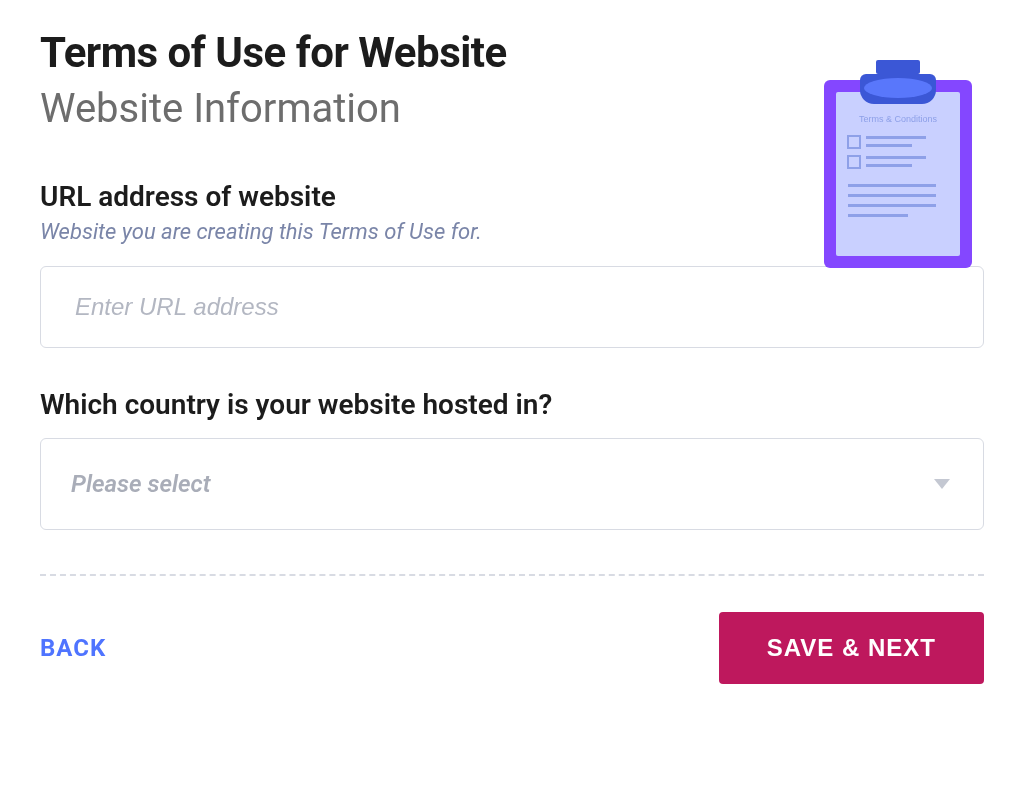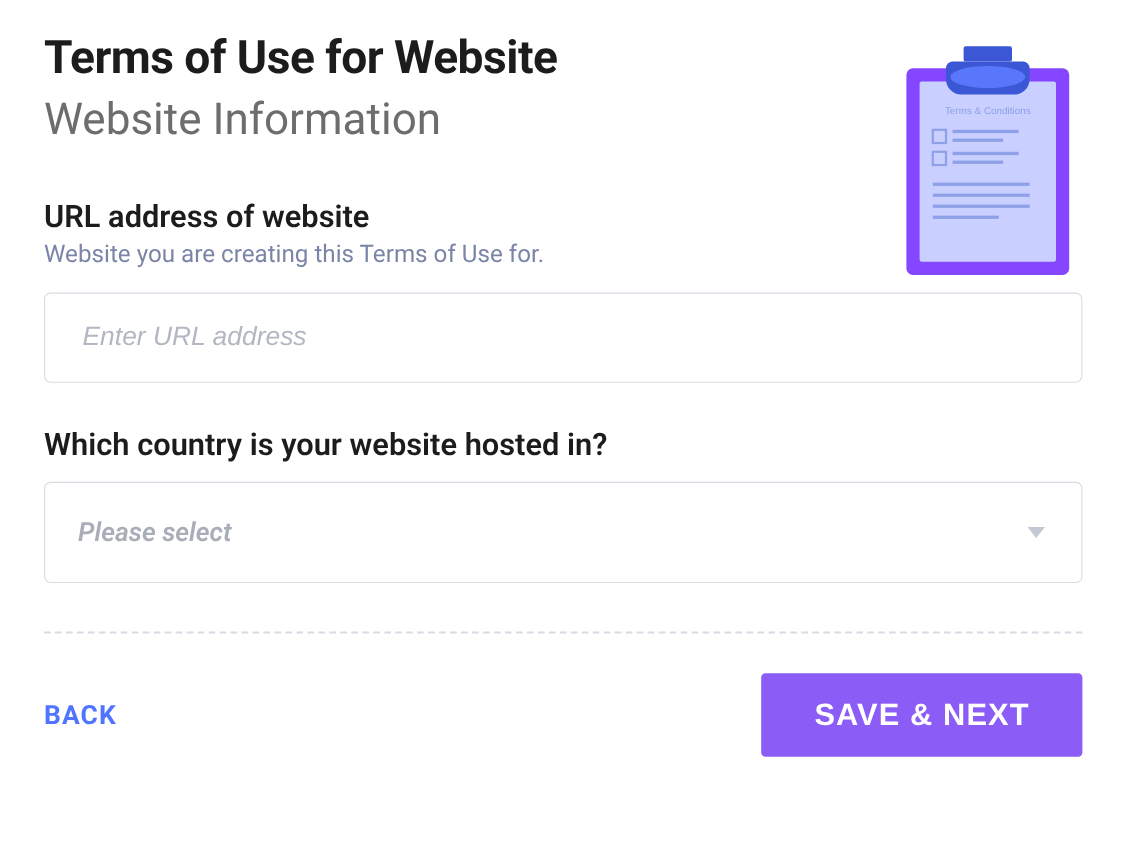--- a/index.html
+++ b/index.html
@@ -30,20 +30,21 @@
   }
   .field-block { margin-bottom: 40px; }
   .field-label {
     font-size: 28px;
     font-weight: 600;
     color: #1c1c1c;
     margin: 0 0 6px 0;
   }
   .field-hint {
     font-size: 22px;
+    font-style: italic;
     color: #7a85a8;
     margin: 0 0 22px 0;
   }
   .text-input {
     width: 100%;
     height: 82px;
     border: 1px solid #d8dbe3;
     border-radius: 6px;
     padding: 0 34px;
     font-size: 24px;
@@ -95,34 +96,34 @@
   }
   .back-link {
     font-size: 24px;
     font-weight: 700;
     color: #4f74ff;
     letter-spacing: 1px;
     cursor: pointer;
     user-select: none;
   }
   .primary-btn {
-    background: #8b5cf6;
+    background: #be185d;
     color: #ffffff;
-    font-size: 28px;
+    font-size: 24px;
     font-weight: 600;
     letter-spacing: 1px;
     border: none;
     border-radius: 4px;
     padding: 22px 48px;
     cursor: pointer;
   }
   
   .illus {
     position: absolute;
-    top: 36px;
+    top: 54px;
     right: 46px;
     width: 160px;
     height: 220px;
   }
 </style>
 </head>
 <body>
 
 <div class="page">
 

